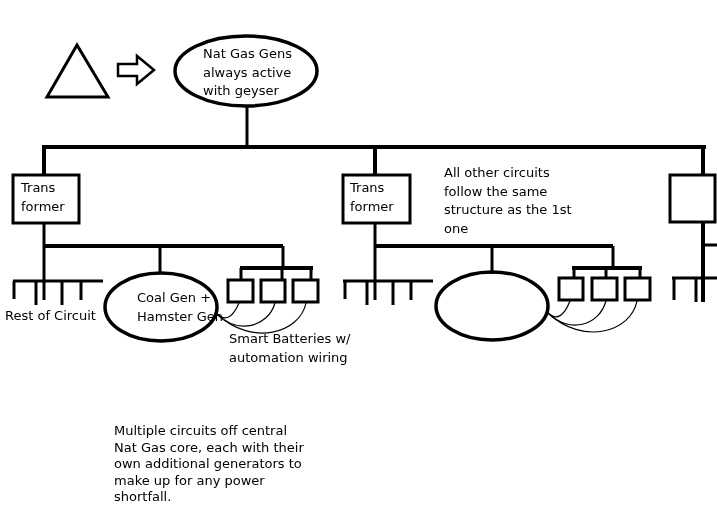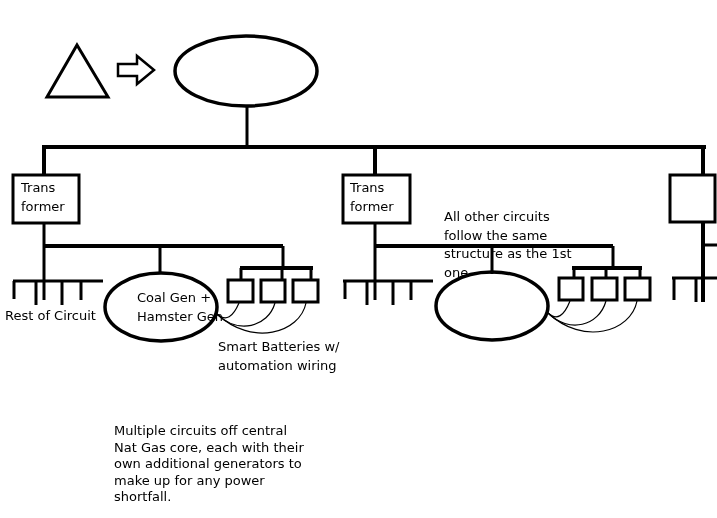--- a/index.html
+++ b/index.html
@@ -111,36 +111,39 @@
       <line class="ln w3" x1="703" y1="245" x2="717" y2="245"></line>
       <g>
         <line class="ln w3" x1="672" y1="278" x2="717" y2="278"></line>
         <line class="ln w3" x1="674" y1="278" x2="674" y2="300"></line>
         <line class="ln w3" x1="696" y1="278" x2="696" y2="302"></line>
       </g>
     </g>
   </svg>
 
 
+  <div class="txt" style="left:203px; top:45px;">Nat Gas Gens
+always active
+with geyser</div>
 
   <div class="txt" style="left:21px; top:179px;">Trans
 former</div>
 
   <div class="txt" style="left:5px; top:307px;">Rest of Circuit</div>
 
   <div class="txt" style="left:137px; top:289px;">Coal Gen +
 Hamster Gen</div>
 
-  <div class="txt" style="left:218px; top:330px;margin-top:8px;">Smart Batteries w/
+  <div class="txt" style="left:229px; top:330px;">Smart Batteries w/
 automation wiring</div>
 
   <div class="txt" style="left:350px; top:179px;">Trans
 former</div>
 
-  <div class="txt" style="left:444px; top:164px;margin-top:44px;">All other circuits
+  <div class="txt" style="left:444px; top:164px;">All other circuits
 follow the same
 structure as the 1st
 one</div>
 
 
   <div class="txt tight" style="left:114px; top:423px;">Multiple circuits off central
 Nat Gas core, each with their
 own additional generators to
 make up for any power
 shortfall.</div>

